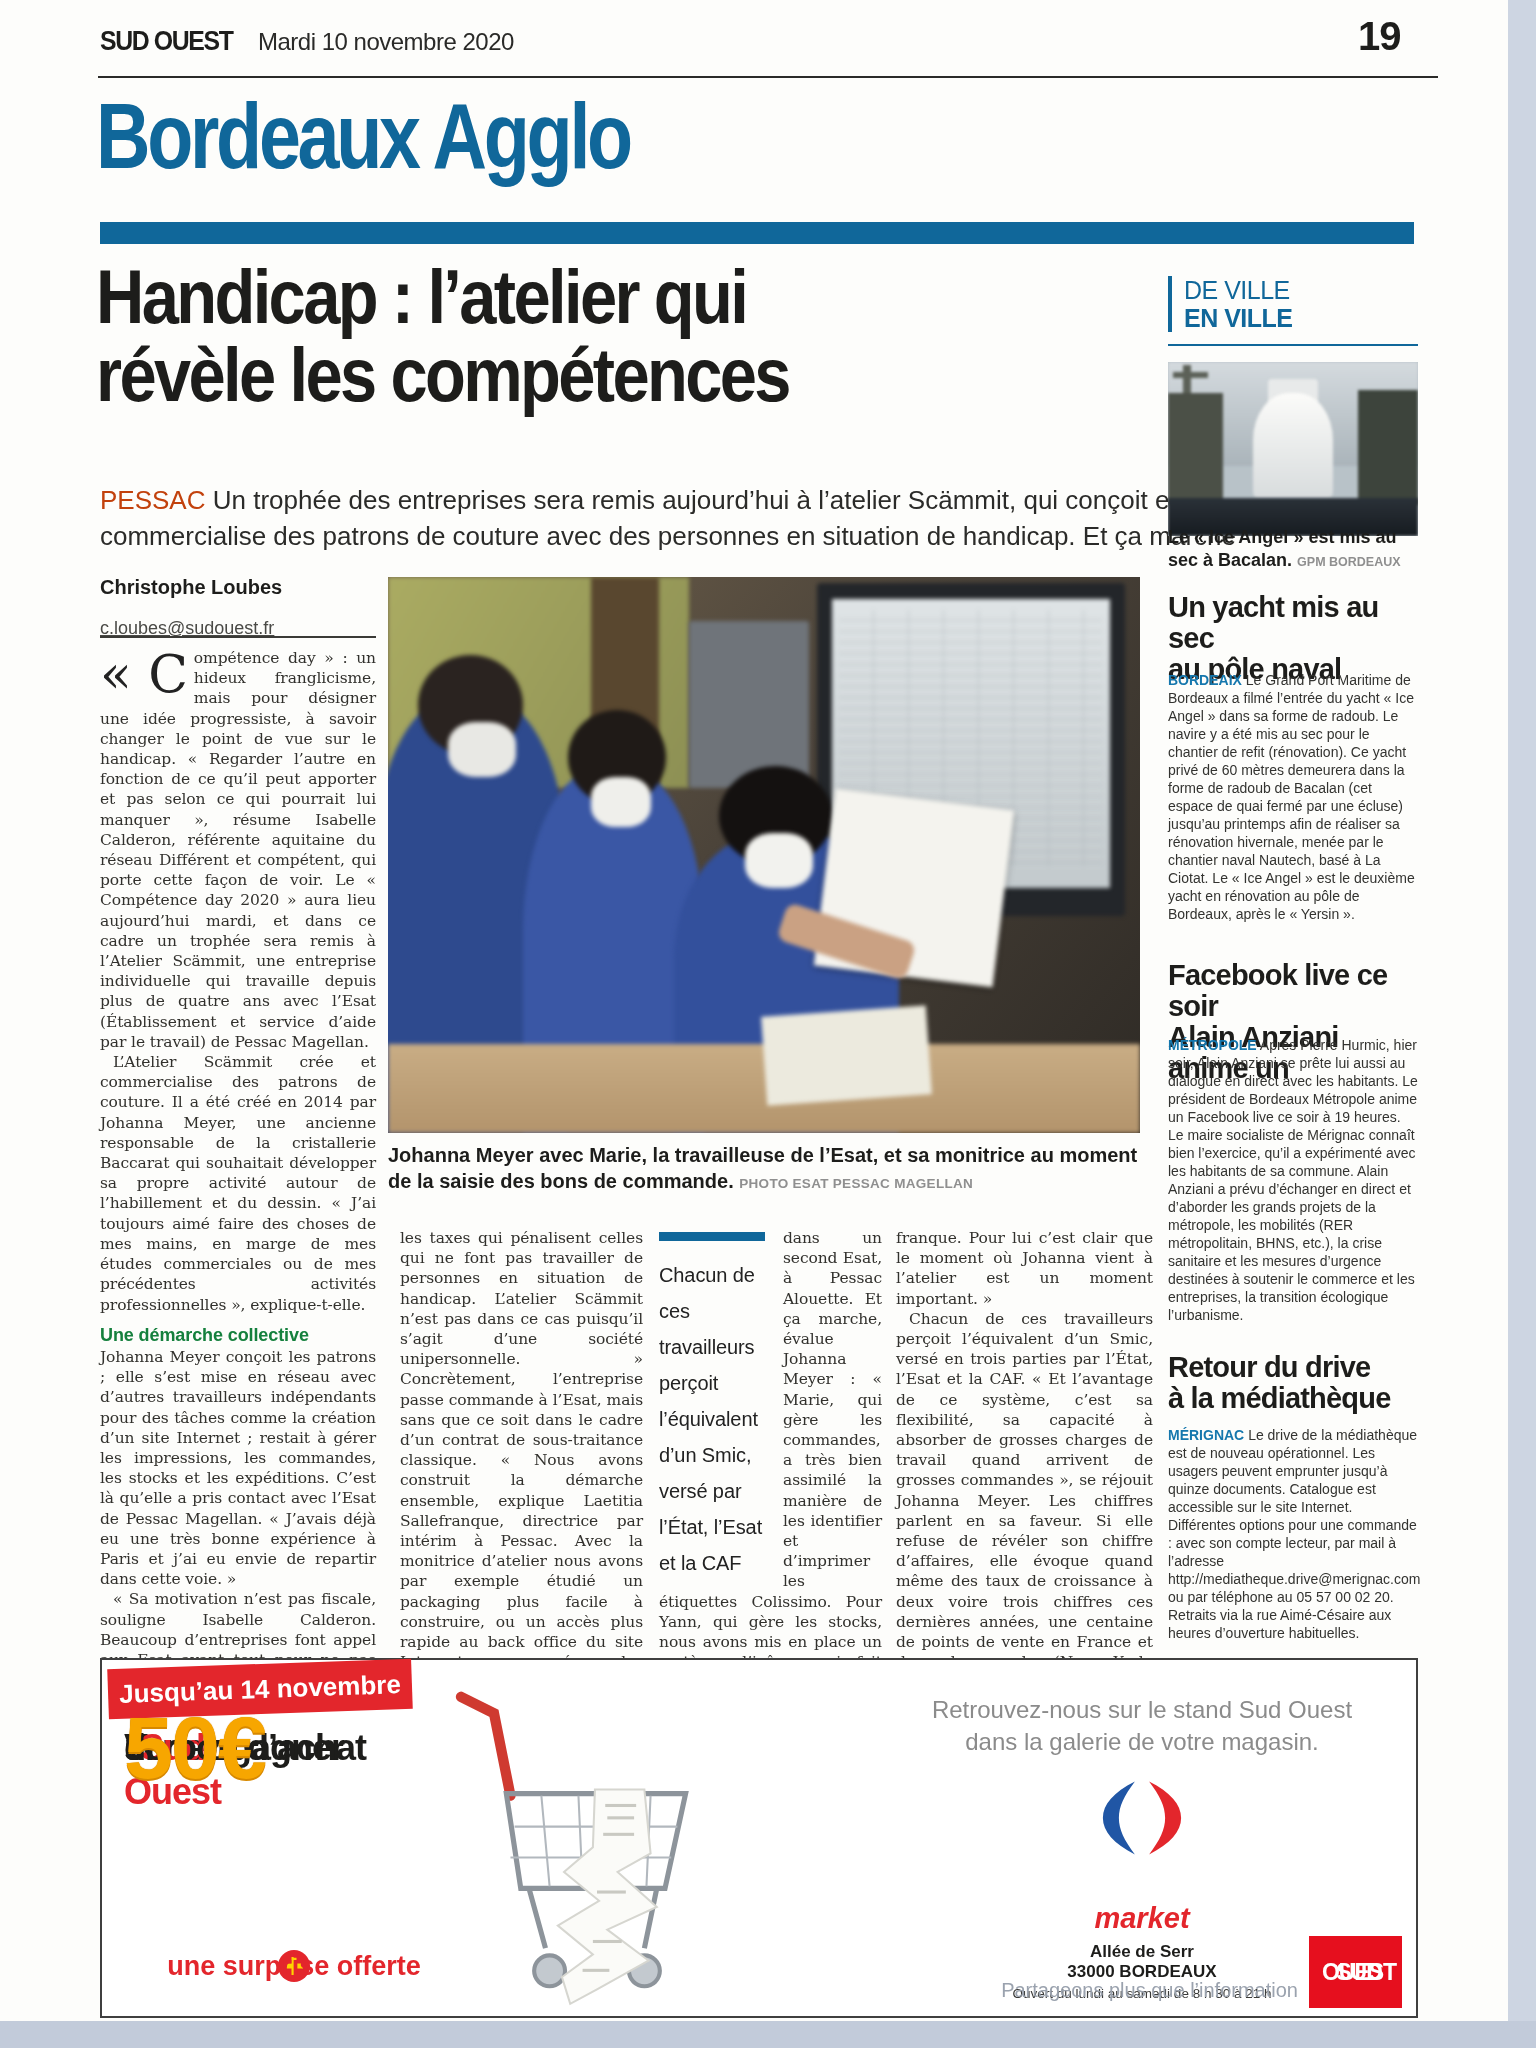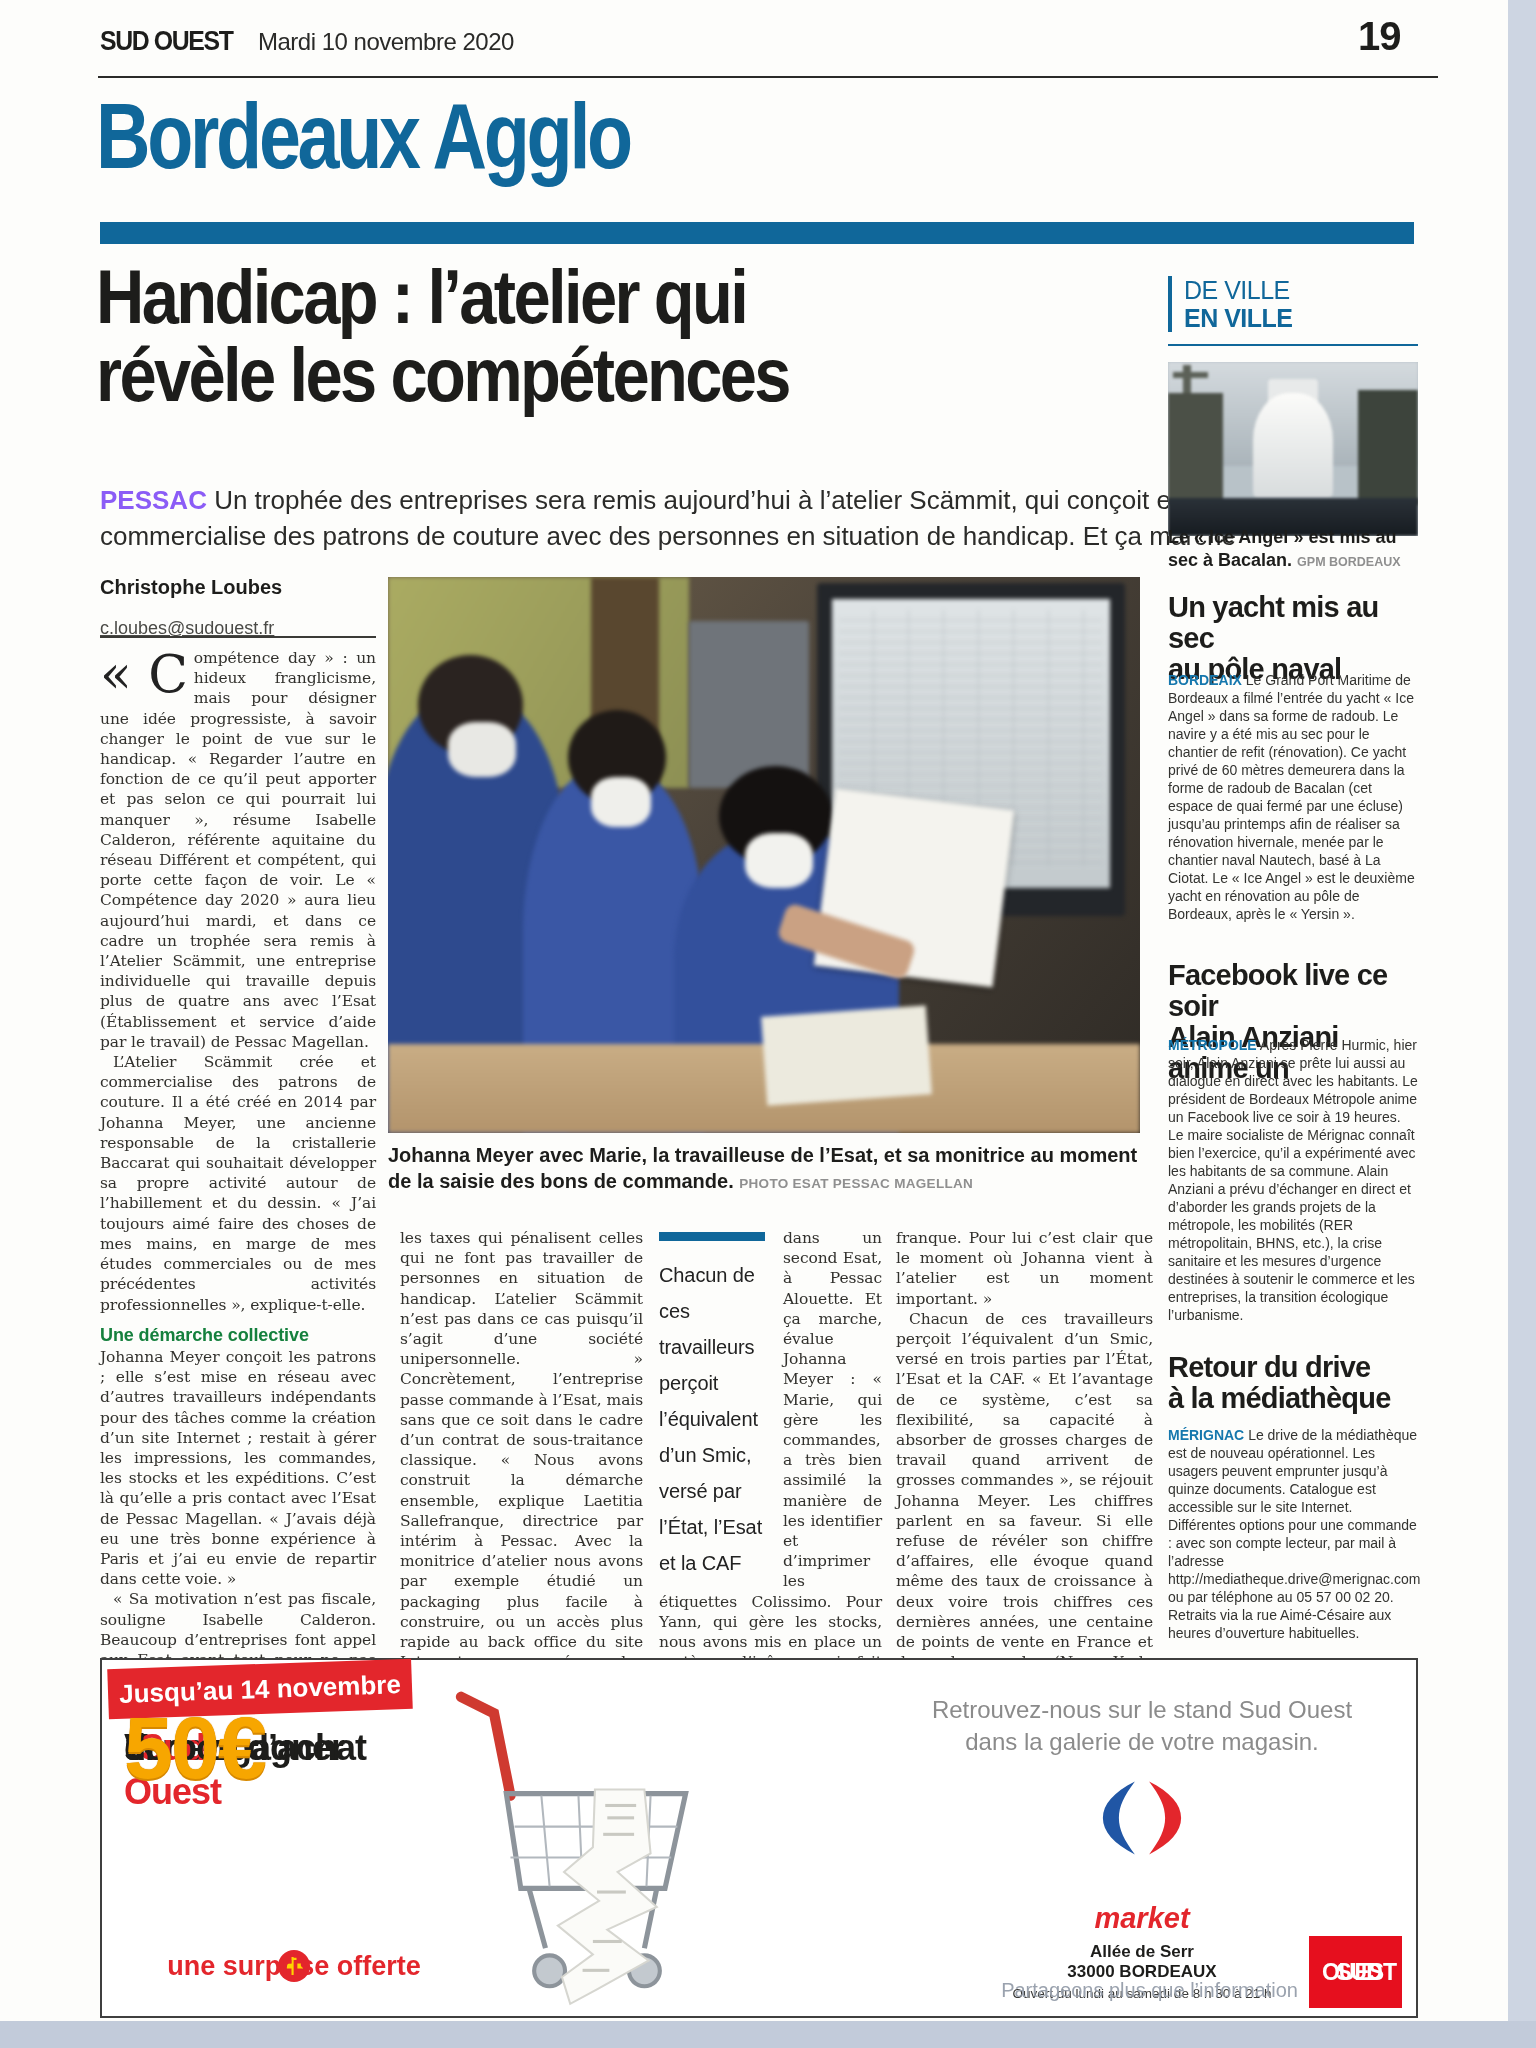--- a/index.html
+++ b/index.html
@@ -17,21 +17,21 @@
   .page-num{left:1358px;top:14px;font-size:40px;font-weight:800;letter-spacing:-1px;}
   .head-rule{left:98px;top:76px;width:1340px;height:2px;background:#2b2b29;}
 
   .section-title{left:96px;top:84px;font-size:92px;font-weight:800;color:#10679a;
        letter-spacing:-4px;transform:scaleX(.82);transform-origin:left;white-space:nowrap;}
   .blue-bar{left:100px;top:222px;width:1314px;height:22px;background:#10679a;}
 
   .headline{left:96px;top:258px;font-size:76px;line-height:78px;font-weight:800;color:#1d1d1b;
        letter-spacing:-3px;transform:scaleX(.88);transform-origin:left;white-space:nowrap;}
   .standfirst{left:100px;top:482px;width:1180px;font-size:26px;line-height:36px;color:#2b2b29;}
-  .standfirst .lbl{color:#8b5cf6;font-weight:700;}
+  .standfirst .lbl{color:#c2410c;font-weight:400;}
   .byline{left:100px;top:576px;width:276px;}
   .byline .name{font-weight:800;font-size:20px;}
   .byline .mail{font-size:18px;color:#4a4a46;margin-top:19px;text-decoration:underline;}
   .byline-rule{left:100px;top:636px;width:276px;height:2px;background:#3a3a36;}
 
   
   .bodytext{font-family:"DejaVu Serif",serif;font-size:15.5px;line-height:20.2px;
        text-align:justify;color:#32312d;letter-spacing:-0.1px;}
   .bodytext p{margin:0;}
   .bodytext p.ind{text-indent:13px;}

